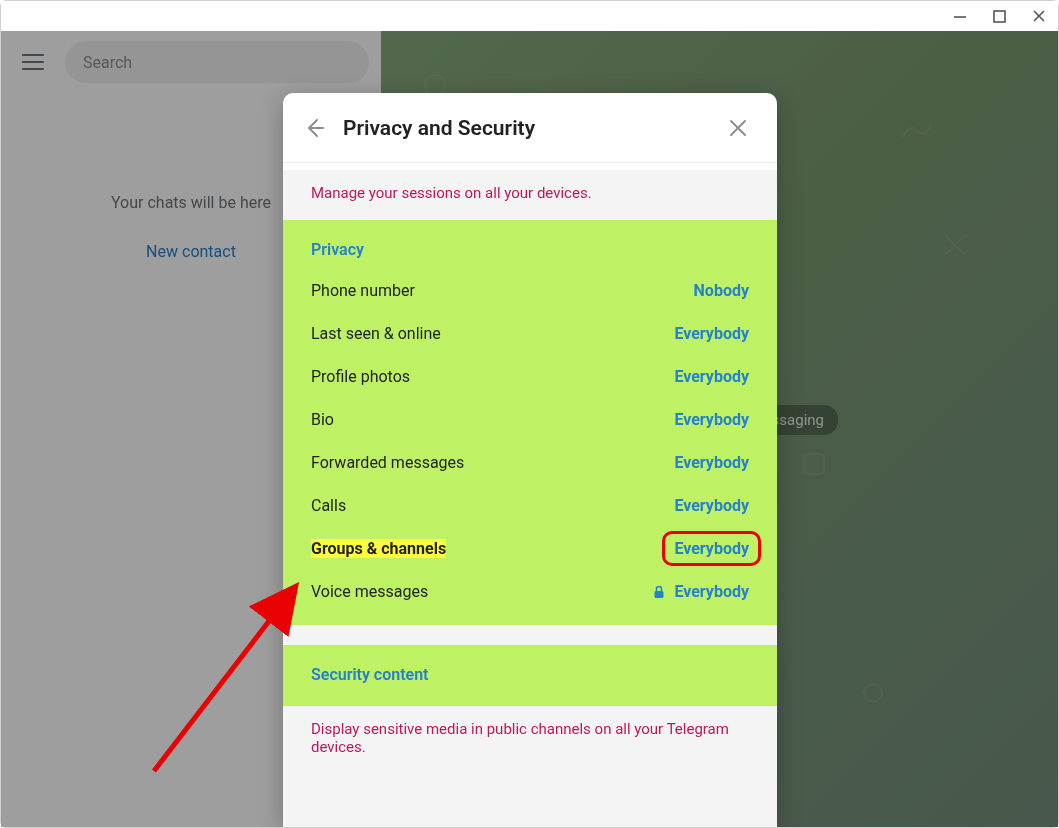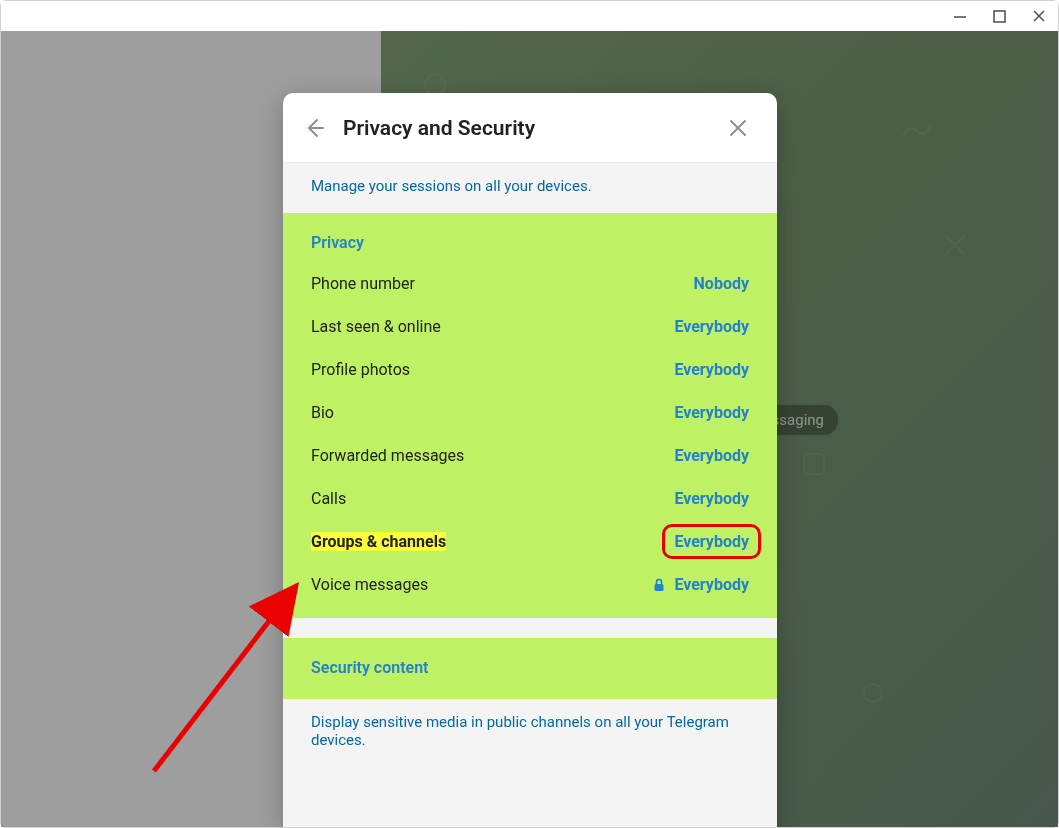--- a/index.html
+++ b/index.html
@@ -124,20 +124,21 @@
   top: 62px;
   left: 282px;
   width: 494px;
   bottom: 0;
   background: #fff;
   border-radius: 10px 10px 0 0;
   box-shadow: 0 6px 24px rgba(0,0,0,0.25);
   display: flex;
   flex-direction: column;
   overflow: hidden;
+  gap: 7px;
 }
 .modal-header {
   height: 70px;
   display: flex;
   align-items: center;
   padding: 0 18px 0 10px;
   border-bottom: 1px solid #ececec;
 }
 .back-btn, .close-btn {
   width: 42px;
@@ -154,21 +155,21 @@
   color: #222;
   margin-left: 8px;
 }
 .modal-content {
   flex: 1;
   overflow-y: auto;
   background: #f4f4f5;
 }
 .section-desc {
   padding: 14px 28px 18px;
-  color: #0369a1;
+  color: #be185d;
   font-size: 15px;
 }
 .section {
   background: #bef264;
   padding: 18px 0 12px;
 }
 .section + .section-desc { border-top: none; }
 .section-heading {
   color: #2481cc;
   font-weight: 600;
@@ -254,20 +255,34 @@
     </span>
     <span class="ctrl">
       <svg width="14" height="14" viewBox="0 0 14 14">
           <path d="M2 2 L12 12 M12 2 L2 12" stroke="currentColor" stroke-width="1.6"></path>
         </svg>
     </span>
   </div>
 
   <div class="app-body">
 
+    <div class="left-pane">
+      <div class="left-header">
+        <span class="hamburger">
+          <svg width="22" height="18" viewBox="0 0 22 18">
+              <path d="M1 2h20M1 9h20M1 16h20" stroke="currentColor" stroke-width="2.2" stroke-linecap="round"></path>
+            </svg>
+        </span>
+        <div class="search-box">Search</div>
+      </div>
+      <div class="left-mid">
+        <div class="empty">Your chats will be here</div>
+        <div class="newcontact">New contact</div>
+      </div>
+    </div>
 
     <div class="right-pane">
       <div class="doodle-layer">
         <svg style="top:40px;left:40px" width="28" height="28">
             <circle cx="14" cy="14" r="10" fill="none" stroke="currentColor" stroke-width="2"></circle>
           </svg>
         <svg style="top:120px;left:180px" width="30" height="30">
             <path d="M4 24 L15 4 L26 24 Z" fill="none" stroke="currentColor" stroke-width="2"></path>
           </svg>
         <svg style="top:260px;left:80px" width="34" height="24">

